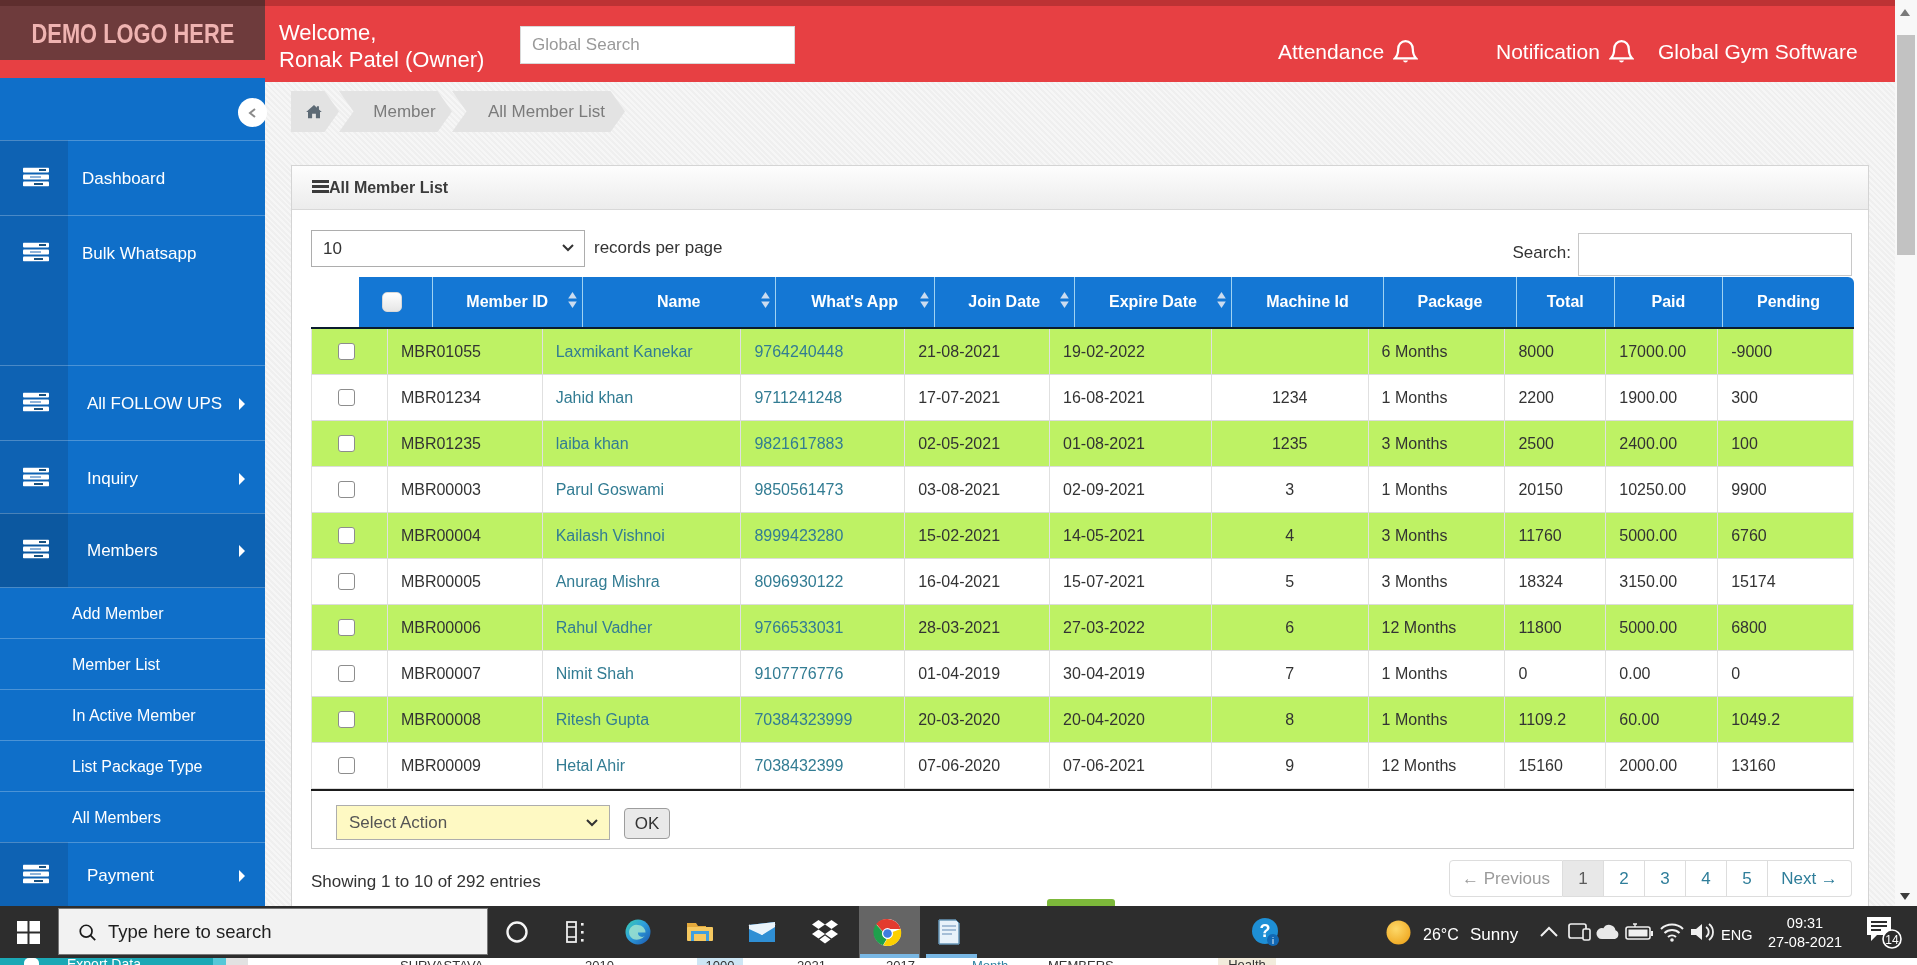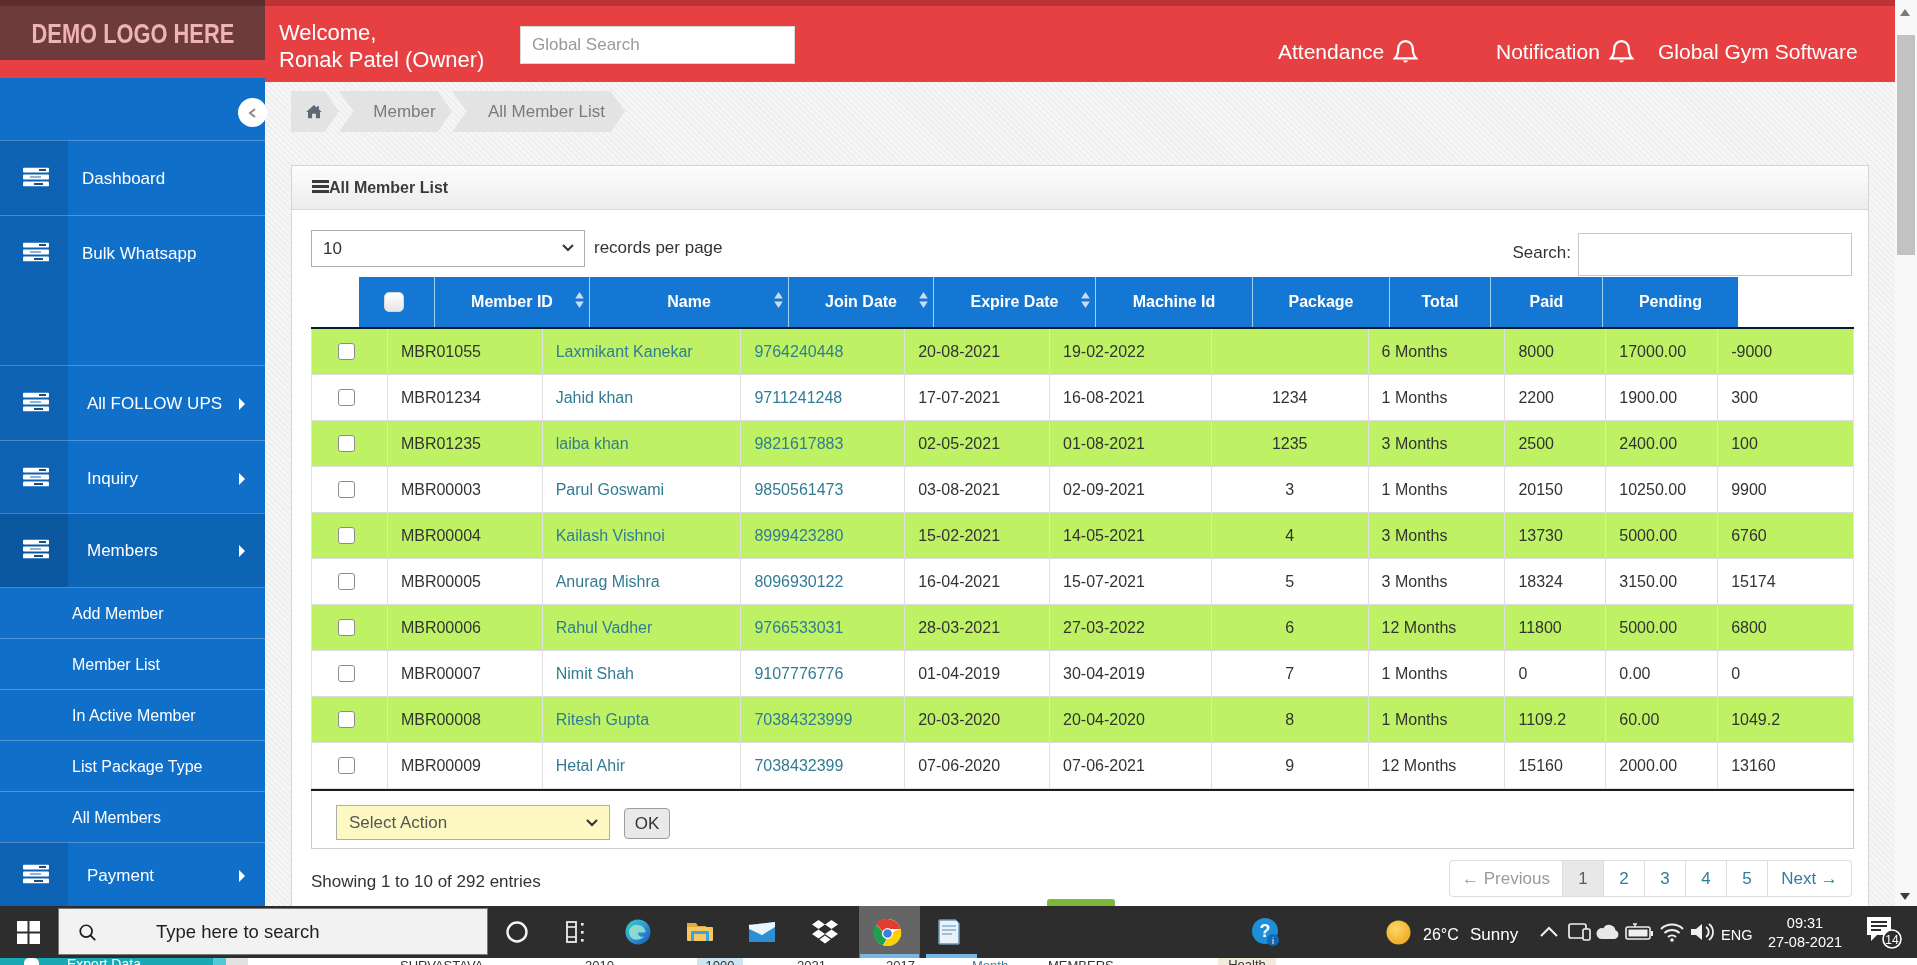--- a/index.html
+++ b/index.html
@@ -88,21 +88,21 @@
 
 
 #vscroll{left:1895px;top:0;width:22px;height:907px;background:#f8f8f8;z-index:7;}
 #vthumb{position:absolute;left:2px;top:35px;width:18px;height:220px;background:#c2c2c2;}
 .sarrow{position:absolute;left:5px;width:0;height:0;}
 #sup{top:9px;border-left:5px solid transparent;border-right:5px solid transparent;border-bottom:7px solid #7a7a7a;}
 #sdown{top:893px;border-left:5px solid transparent;border-right:5px solid transparent;border-top:7px solid #3c3c3c;}
 
 
 #taskbar{left:0;top:906px;width:1917px;height:52px;background:#2d2d2d;z-index:8;}
-#tsearch{position:absolute;left:58px;top:2px;width:430px;height:47px;background:#f2f2f2;border:1px solid #777;box-sizing:border-box;display:flex;align-items:center;padding-left:48px;}
+#tsearch{position:absolute;left:58px;top:2px;width:430px;height:47px;background:#f2f2f2;border:1px solid #777;box-sizing:border-box;display:flex;align-items:center;}
 #tsearch span{color:#1f1f1f;font-size:18.5px;margin-left:49px;}
 .tbicon{position:absolute;top:0;height:52px;display:flex;align-items:center;justify-content:center;}
 #chromecell{position:absolute;left:859px;top:0;width:61px;height:52px;background:#656565;}
 #chromeline{position:absolute;left:860px;top:48px;width:59px;height:4px;background:#79b7e3;}
 #npline{position:absolute;left:926px;top:48px;width:51px;height:4px;background:#79b7e3;}
 .traytxt{position:absolute;color:#fff;font-size:17px;top:19px;}
 #clock{position:absolute;left:1763px;top:8px;width:84px;color:#fff;font-size:14.5px;text-align:center;line-height:19px;}
 
 #sliver{left:0;top:958px;width:1917px;height:7px;background:#fff;z-index:9;}
 .sl{position:absolute;top:0;height:7px;overflow:hidden;}
@@ -259,20 +259,24 @@
     <div class="abs" id="tbl">
         <div class="hrow">
           <div class="hc w1">
             <span class="hcbx"></span>
           </div>
           <div class="hc w2">Member ID<span class="sorticon"><svg width="11" height="17" viewBox="0 0 11 17">
                 <path d="M5.5 0.5 L9.8 7 L1.2 7 Z" fill="#ccdcef"></path>
                 <path d="M5.5 16.5 L9.8 10 L1.2 10 Z" fill="#ccdcef"></path>
               </svg></span></div>
           <div class="hc w3">Name<span class="sorticon"><svg width="11" height="17" viewBox="0 0 11 17">
+                <path d="M5.5 0.5 L9.8 7 L1.2 7 Z" fill="#ccdcef"></path>
+                <path d="M5.5 16.5 L9.8 10 L1.2 10 Z" fill="#ccdcef"></path>
+              </svg></span></div>
+          <div class="hc w4">What's App<span class="sorticon"><svg width="11" height="17" viewBox="0 0 11 17">
                 <path d="M5.5 0.5 L9.8 7 L1.2 7 Z" fill="#ccdcef"></path>
                 <path d="M5.5 16.5 L9.8 10 L1.2 10 Z" fill="#ccdcef"></path>
               </svg></span></div>
           <div class="hc w5">Join Date<span class="sorticon"><svg width="11" height="17" viewBox="0 0 11 17">
                 <path d="M5.5 0.5 L9.8 7 L1.2 7 Z" fill="#ccdcef"></path>
                 <path d="M5.5 16.5 L9.8 10 L1.2 10 Z" fill="#ccdcef"></path>
               </svg></span></div>
           <div class="hc w6">Expire Date<span class="sorticon"><svg width="11" height="17" viewBox="0 0 11 17">
                 <path d="M5.5 0.5 L9.8 7 L1.2 7 Z" fill="#ccdcef"></path>
                 <path d="M5.5 16.5 L9.8 10 L1.2 10 Z" fill="#ccdcef"></path>
@@ -287,21 +291,21 @@
           <div class="tc ctr w1">
             <span class="cbx"></span>
           </div>
           <div class="tc w2">MBR01055</div>
           <div class="tc w3">
             <a>Laxmikant Kanekar</a>
           </div>
           <div class="tc w4">
             <a>9764240448</a>
           </div>
-          <div class="tc w5">20-08-2021</div>
+          <div class="tc w5">21-08-2021</div>
           <div class="tc w6">19-02-2022</div>
           <div class="tc ctr w7"></div>
           <div class="tc w8">6 Months</div>
           <div class="tc w9">8000</div>
           <div class="tc w10">17000.00</div>
           <div class="tc w11">-9000</div>
         </div>
         <div class="trow">
           <div class="tc ctr w1">
             <span class="cbx"></span>
@@ -367,21 +371,21 @@
           <div class="tc w3">
             <a>Kailash Vishnoi</a>
           </div>
           <div class="tc w4">
             <a>8999423280</a>
           </div>
           <div class="tc w5">15-02-2021</div>
           <div class="tc w6">14-05-2021</div>
           <div class="tc ctr w7">4</div>
           <div class="tc w8">3 Months</div>
-          <div class="tc w9">13730</div>
+          <div class="tc w9">11760</div>
           <div class="tc w10">5000.00</div>
           <div class="tc w11">6760</div>
         </div>
         <div class="trow">
           <div class="tc ctr w1">
             <span class="cbx"></span>
           </div>
           <div class="tc w2">MBR00005</div>
           <div class="tc w3">
             <a>Anurag Mishra</a>

